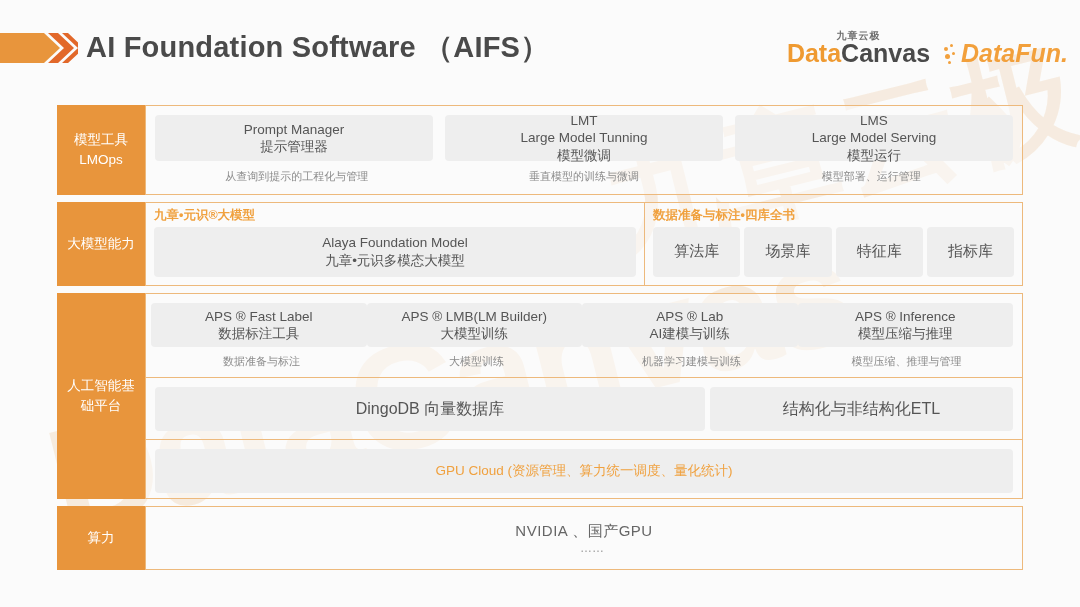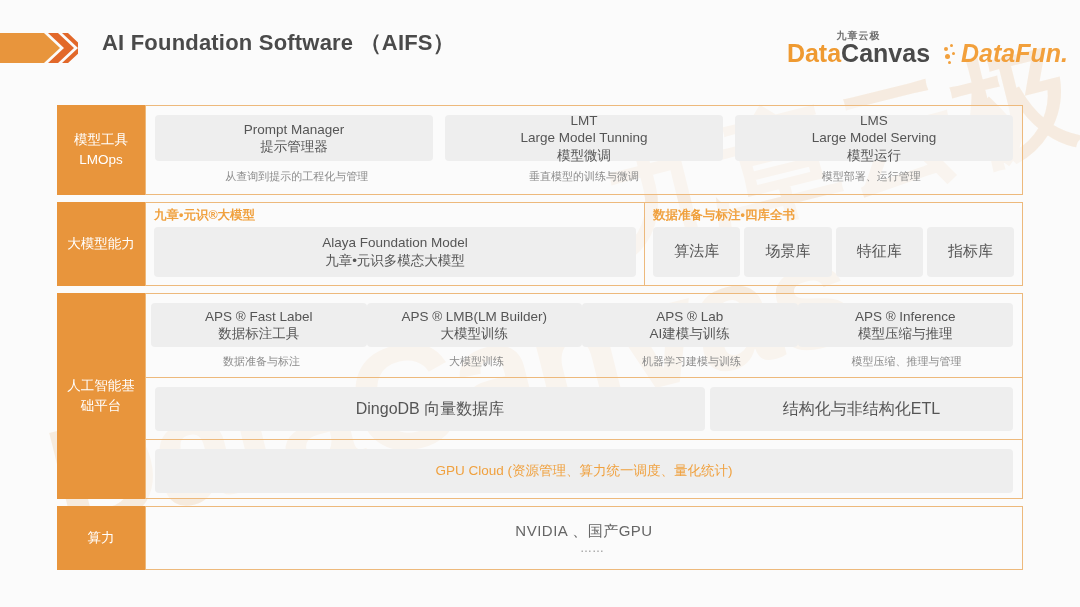--- a/index.html
+++ b/index.html
@@ -38,22 +38,22 @@
     opacity:.5;
     white-space:nowrap;
     pointer-events:none;
     z-index:0;
   }
 
   
   .header{position:absolute;left:0;top:0;width:1080px;height:92px;z-index:5;}
   .arrow-mark{position:absolute;left:0;top:31px;width:78px;height:34px;}
   .title{
-    position:absolute;left:102px;top:28px;
-    font-size:22px;font-weight:bold;color:#4a4a4a;
+    position:absolute;left:86px;top:28px;
+    font-size:29px;font-weight:bold;color:#4a4a4a;
     letter-spacing:.2px;white-space:nowrap;
   }
   .logos{position:absolute;right:12px;top:22px;height:44px;display:flex;align-items:flex-end;gap:14px;}
   .dc-wrap{position:relative;display:flex;flex-direction:column;align-items:center;}
   .dc-cn{font-size:10px;color:#6f6f6f;font-weight:bold;letter-spacing:1px;margin-bottom:-2px;}
   .dc-main{font-size:25px;font-weight:bold;line-height:1;white-space:nowrap;}
   .dc-data{color:#ef9a31;}
   .dc-canvas{color:#4a4a4a;}
   .df-wrap{display:flex;align-items:center;gap:4px;}
   .df-dots{position:relative;width:13px;height:20px;}

